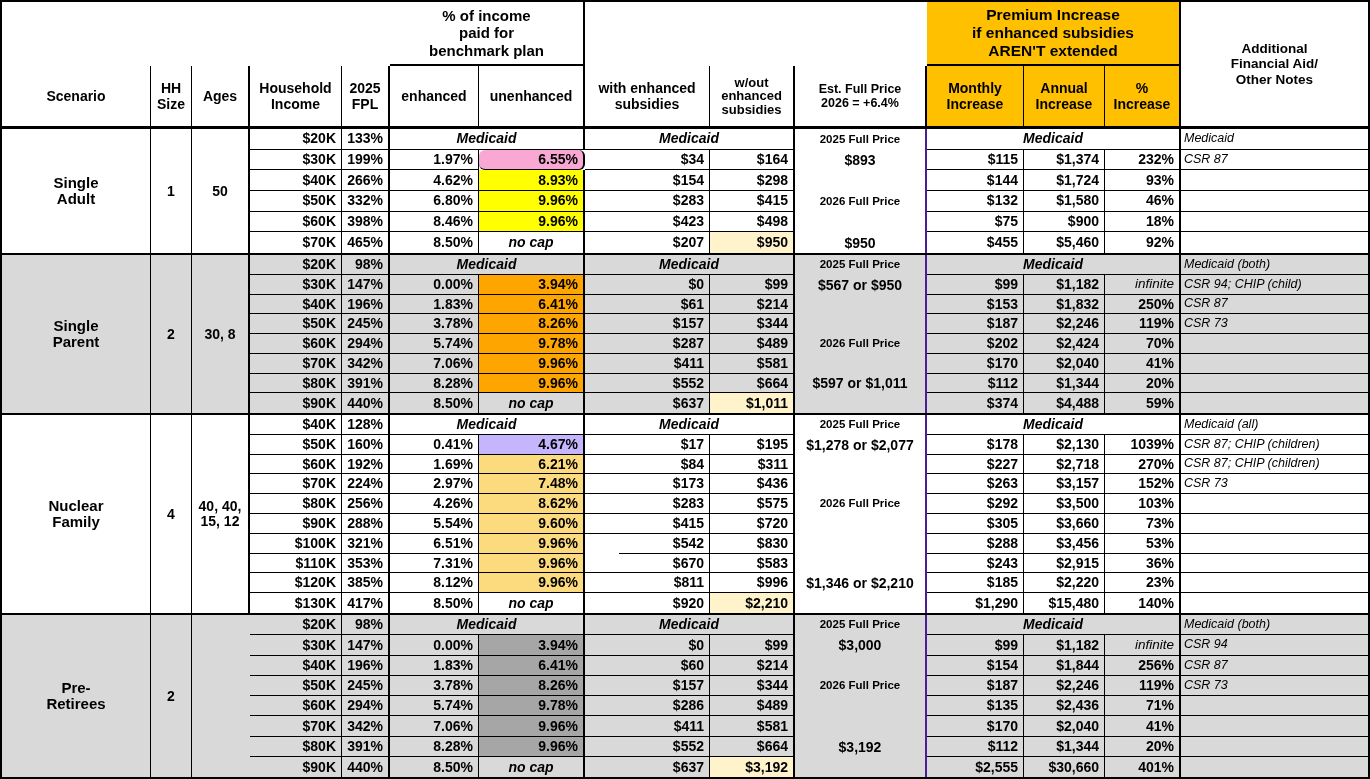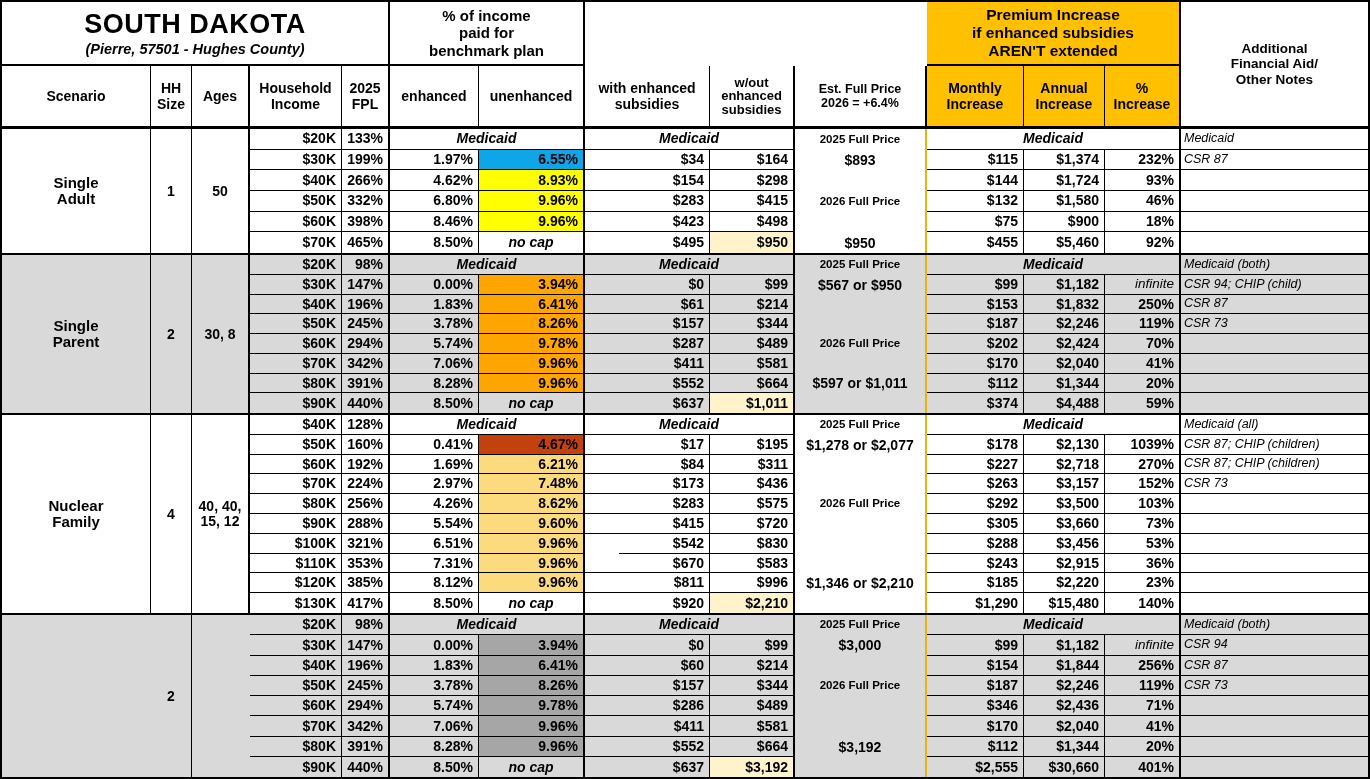--- a/index.html
+++ b/index.html
@@ -53,34 +53,30 @@
   .r { justify-content: flex-end; }
   .l { justify-content: flex-start; }
   .ctr { justify-content: center; text-align: center; }
   .pre { white-space: pre-line; }
   .scen { font-size: 15px; }
   .med { font-style: italic; justify-content: center; }
   .nocap { font-style: italic; justify-content: center; }
   .inf { font-style: italic; font-weight: normal; font-size: 13.5px; }
   .note { font-size: 12.5px; font-weight: normal; font-style: italic; padding: 0 3px; }
   .estCell { display: flex; flex-direction: column; align-items: stretch;
-    border-right: 2px solid #eab308; border-bottom: none; min-width: 0; overflow: hidden; }
+    border-right: 2px solid #4c1d95; border-bottom: none; min-width: 0; overflow: hidden; }
   .estLine { flex: 1; display: flex; align-items: center; justify-content: center;
     font-weight: bold; font-size: 14px; line-height: 1; }
   .estLine.label { font-size: 11.5px; }
 </style>
 </head>
 <body>
 
 <div class="sheet">
   <div class="hdr">
-    <div class="hcell h-title bb2 br2">
-      <div class="big">SOUTH DAKOTA</div>
-      <div class="sub">(Pierre, 57501 - Hughes County)</div>
-    </div>
     <div class="hcell h-pct bb2 br2">% of income
 paid for
 benchmark plan</div>
     <div class="hcell h-inc bb2 br2 orangebg">Premium Increase
 if enhanced subsidies
 AREN'T extended</div>
     <div class="hcell h-notes brn">Additional
 Financial Aid/
 Other Notes</div>
 
@@ -125,21 +121,21 @@
         </div>
         <div class="c r" style="grid-area: 1 / 4;">$20K</div>
         <div class="c r br2" style="grid-area: 1 / 5;">133%</div>
         <div class="c med br2" style="grid-area: 1 / 6 / auto / 8;">Medicaid</div>
         <div class="c med br2" style="grid-area: 1 / 8 / auto / 10;">Medicaid</div>
         <div class="c med br2" style="grid-area: 1 / 11 / auto / 14;">Medicaid</div>
         <div class="c l note brn" style="grid-area: 1 / 14;">Medicaid</div>
         <div class="c r" style="grid-area: 2 / 4;">$30K</div>
         <div class="c r br2" style="grid-area: 2 / 5;">199%</div>
         <div class="c r" style="grid-area: 2 / 6;">1.97%</div>
-        <div class="c r br2" style="grid-area: 2 / 7; background: #0ea5e9;">6.55%</div>
+        <div class="c r br2" style="grid-area: 2 / 7; background: #f9a8d4; border-radius: 6px;">6.55%</div>
         <div class="c r" style="grid-area: 2 / 8;">$34</div>
         <div class="c r br2" style="grid-area: 2 / 9;">$164</div>
         <div class="c r" style="grid-area: 2 / 11;">$115</div>
         <div class="c r" style="grid-area: 2 / 12;">$1,374</div>
         <div class="c r br2" style="grid-area: 2 / 13;">232%</div>
         <div class="c l note brn" style="grid-area: 2 / 14;">CSR 87</div>
         <div class="c r" style="grid-area: 3 / 4;">$40K</div>
         <div class="c r br2" style="grid-area: 3 / 5;">266%</div>
         <div class="c r" style="grid-area: 3 / 6;">4.62%</div>
         <div class="c r br2" style="grid-area: 3 / 7; background: rgb(255, 255, 0);">8.93%</div>
@@ -166,21 +162,21 @@
         <div class="c r" style="grid-area: 5 / 8;">$423</div>
         <div class="c r br2" style="grid-area: 5 / 9;">$498</div>
         <div class="c r" style="grid-area: 5 / 11;">$75</div>
         <div class="c r" style="grid-area: 5 / 12;">$900</div>
         <div class="c r br2" style="grid-area: 5 / 13;">18%</div>
         <div class="c l note brn" style="grid-area: 5 / 14;"></div>
         <div class="c r nbb" style="grid-area: 6 / 4;">$70K</div>
         <div class="c r br2 nbb" style="grid-area: 6 / 5;">465%</div>
         <div class="c r nbb" style="grid-area: 6 / 6;">8.50%</div>
         <div class="c nocap br2 nbb" style="grid-area: 6 / 7;">no cap</div>
-        <div class="c r nbb" style="grid-area: 6 / 8;">$495</div>
+        <div class="c r nbb" style="grid-area: 6 / 8;">$207</div>
         <div class="c r br2 nbb" style="grid-area: 6 / 9; background: rgb(255, 243, 204);">$950</div>
         <div class="c r nbb" style="grid-area: 6 / 11;">$455</div>
         <div class="c r nbb" style="grid-area: 6 / 12;">$5,460</div>
         <div class="c r br2 nbb" style="grid-area: 6 / 13;">92%</div>
         <div class="c l note brn nbb" style="grid-area: 6 / 14;"></div>
       </div>
       <div class="section topline" style="height: 160px; grid-template-rows: repeat(8, 1fr); background: rgb(217, 217, 217);">
         <div class="c ctr pre scen nbb" style="grid-area: 1 / 1 / span 8;">Single
 Parent</div>
         <div class="c ctr nbb" style="grid-area: 1 / 2 / span 8;">2</div>
@@ -292,21 +288,21 @@
         </div>
         <div class="c r" style="grid-area: 1 / 4;">$40K</div>
         <div class="c r br2" style="grid-area: 1 / 5;">128%</div>
         <div class="c med br2" style="grid-area: 1 / 6 / auto / 8;">Medicaid</div>
         <div class="c med br2" style="grid-area: 1 / 8 / auto / 10;">Medicaid</div>
         <div class="c med br2" style="grid-area: 1 / 11 / auto / 14;">Medicaid</div>
         <div class="c l note brn" style="grid-area: 1 / 14;">Medicaid (all)</div>
         <div class="c r" style="grid-area: 2 / 4;">$50K</div>
         <div class="c r br2" style="grid-area: 2 / 5;">160%</div>
         <div class="c r" style="grid-area: 2 / 6;">0.41%</div>
-        <div class="c r br2" style="grid-area: 2 / 7; background: #c2410c;">4.67%</div>
+        <div class="c r br2" style="grid-area: 2 / 7; background: #c4b5fd;">4.67%</div>
         <div class="c r" style="grid-area: 2 / 8;">$17</div>
         <div class="c r br2" style="grid-area: 2 / 9;">$195</div>
         <div class="c r" style="grid-area: 2 / 11;">$178</div>
         <div class="c r" style="grid-area: 2 / 12;">$2,130</div>
         <div class="c r br2" style="grid-area: 2 / 13;">1039%</div>
         <div class="c l note brn" style="grid-area: 2 / 14;">CSR 87; CHIP (children)</div>
         <div class="c r" style="grid-area: 3 / 4;">$60K</div>
         <div class="c r br2" style="grid-area: 3 / 5;">192%</div>
         <div class="c r" style="grid-area: 3 / 6;">1.69%</div>
         <div class="c r br2" style="grid-area: 3 / 7; background: rgb(252, 219, 126);">6.21%</div>
@@ -381,20 +377,22 @@
         <div class="c r nbb" style="grid-area: 10 / 6;">8.50%</div>
         <div class="c nocap br2 nbb" style="grid-area: 10 / 7;">no cap</div>
         <div class="c r nbb" style="grid-area: 10 / 8;">$920</div>
         <div class="c r br2 nbb" style="grid-area: 10 / 9; background: rgb(255, 243, 204);">$2,210</div>
         <div class="c r nbb" style="grid-area: 10 / 11;">$1,290</div>
         <div class="c r nbb" style="grid-area: 10 / 12;">$15,480</div>
         <div class="c r br2 nbb" style="grid-area: 10 / 13;">140%</div>
         <div class="c l note brn nbb" style="grid-area: 10 / 14;"></div>
       </div>
       <div class="section topline" style="height: 164px; grid-template-rows: repeat(8, 1fr); background: rgb(217, 217, 217);">
+        <div class="c ctr pre scen nbb" style="grid-area: 1 / 1 / span 8;">Pre-
+Retirees</div>
         <div class="c ctr nbb" style="grid-area: 1 / 2 / span 8;">2</div>
         <div class="estCell nbb" style="grid-area: 1 / 10 / span 8;">
           <div class="estLine label">2025 Full Price</div>
           <div class="estLine ">$3,000</div>
           <div class="estLine "></div>
           <div class="estLine label">2026 Full Price</div>
           <div class="estLine "></div>
           <div class="estLine "></div>
           <div class="estLine ">$3,192</div>
           <div class="estLine "></div>
@@ -434,21 +432,21 @@
         <div class="c r" style="grid-area: 4 / 11;">$187</div>
         <div class="c r" style="grid-area: 4 / 12;">$2,246</div>
         <div class="c r br2" style="grid-area: 4 / 13;">119%</div>
         <div class="c l note brn" style="grid-area: 4 / 14;">CSR 73</div>
         <div class="c r" style="grid-area: 5 / 4;">$60K</div>
         <div class="c r br2" style="grid-area: 5 / 5;">294%</div>
         <div class="c r" style="grid-area: 5 / 6;">5.74%</div>
         <div class="c r br2" style="grid-area: 5 / 7; background: rgb(166, 166, 166);">9.78%</div>
         <div class="c r" style="grid-area: 5 / 8;">$286</div>
         <div class="c r br2" style="grid-area: 5 / 9;">$489</div>
-        <div class="c r" style="grid-area: 5 / 11;">$346</div>
+        <div class="c r" style="grid-area: 5 / 11;">$135</div>
         <div class="c r" style="grid-area: 5 / 12;">$2,436</div>
         <div class="c r br2" style="grid-area: 5 / 13;">71%</div>
         <div class="c l note brn" style="grid-area: 5 / 14;"></div>
         <div class="c r" style="grid-area: 6 / 4;">$70K</div>
         <div class="c r br2" style="grid-area: 6 / 5;">342%</div>
         <div class="c r" style="grid-area: 6 / 6;">7.06%</div>
         <div class="c r br2" style="grid-area: 6 / 7; background: rgb(166, 166, 166);">9.96%</div>
         <div class="c r" style="grid-area: 6 / 8;">$411</div>
         <div class="c r br2" style="grid-area: 6 / 9;">$581</div>
         <div class="c r" style="grid-area: 6 / 11;">$170</div>

